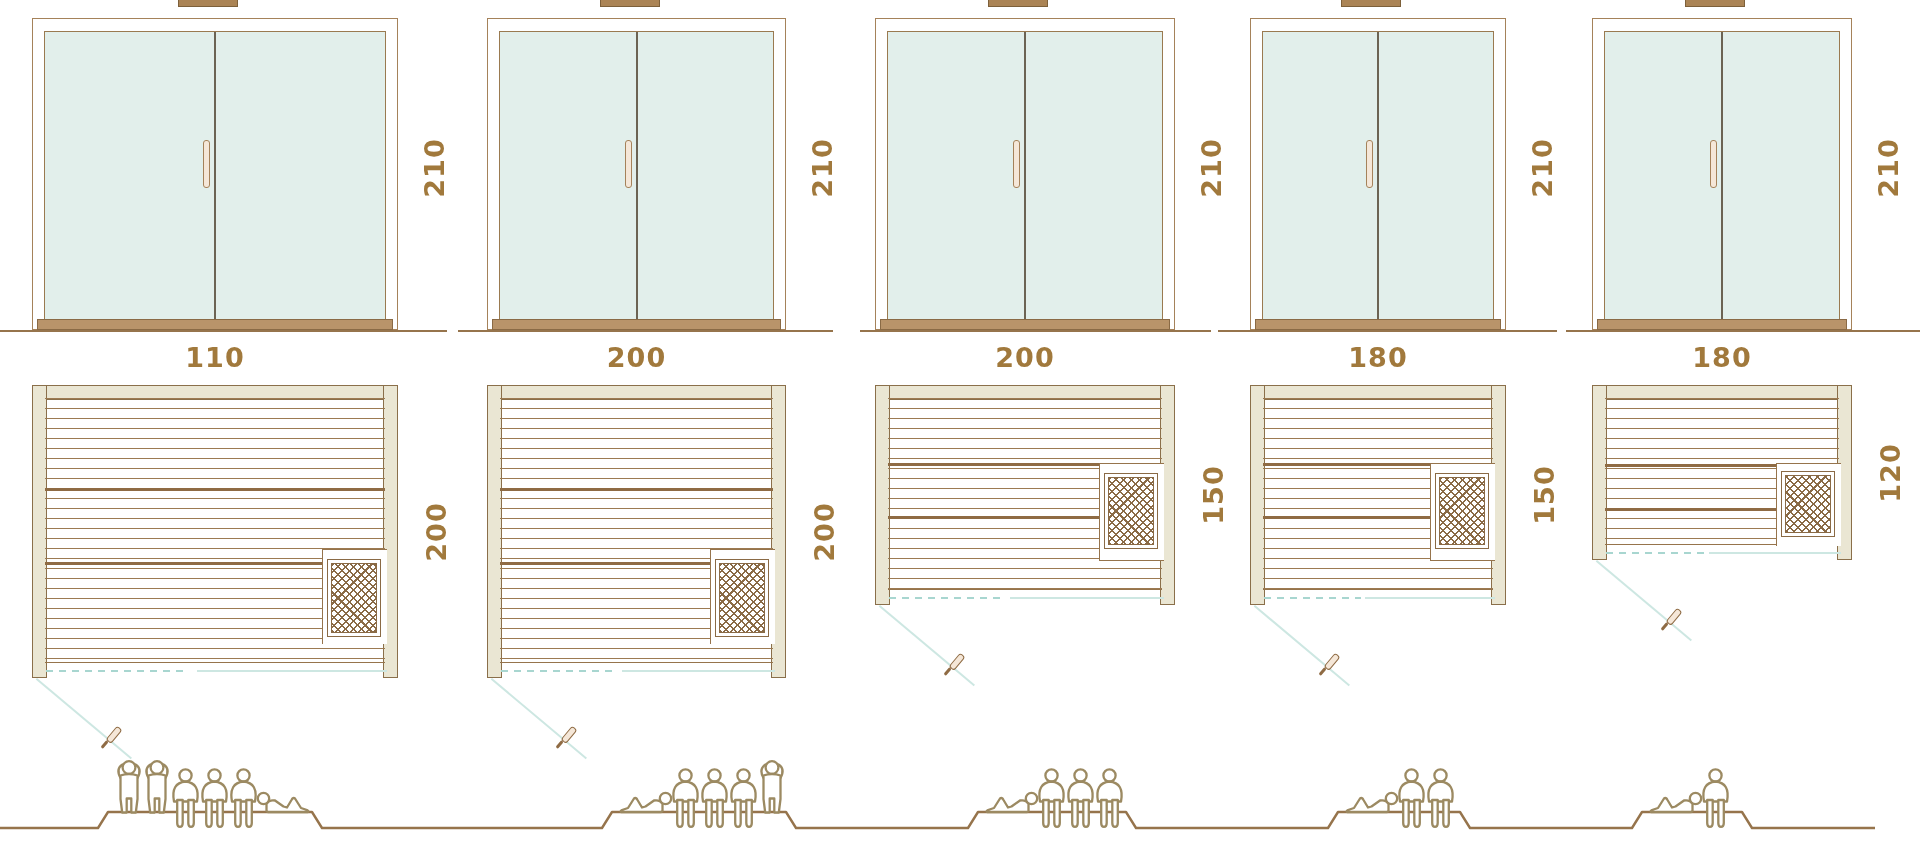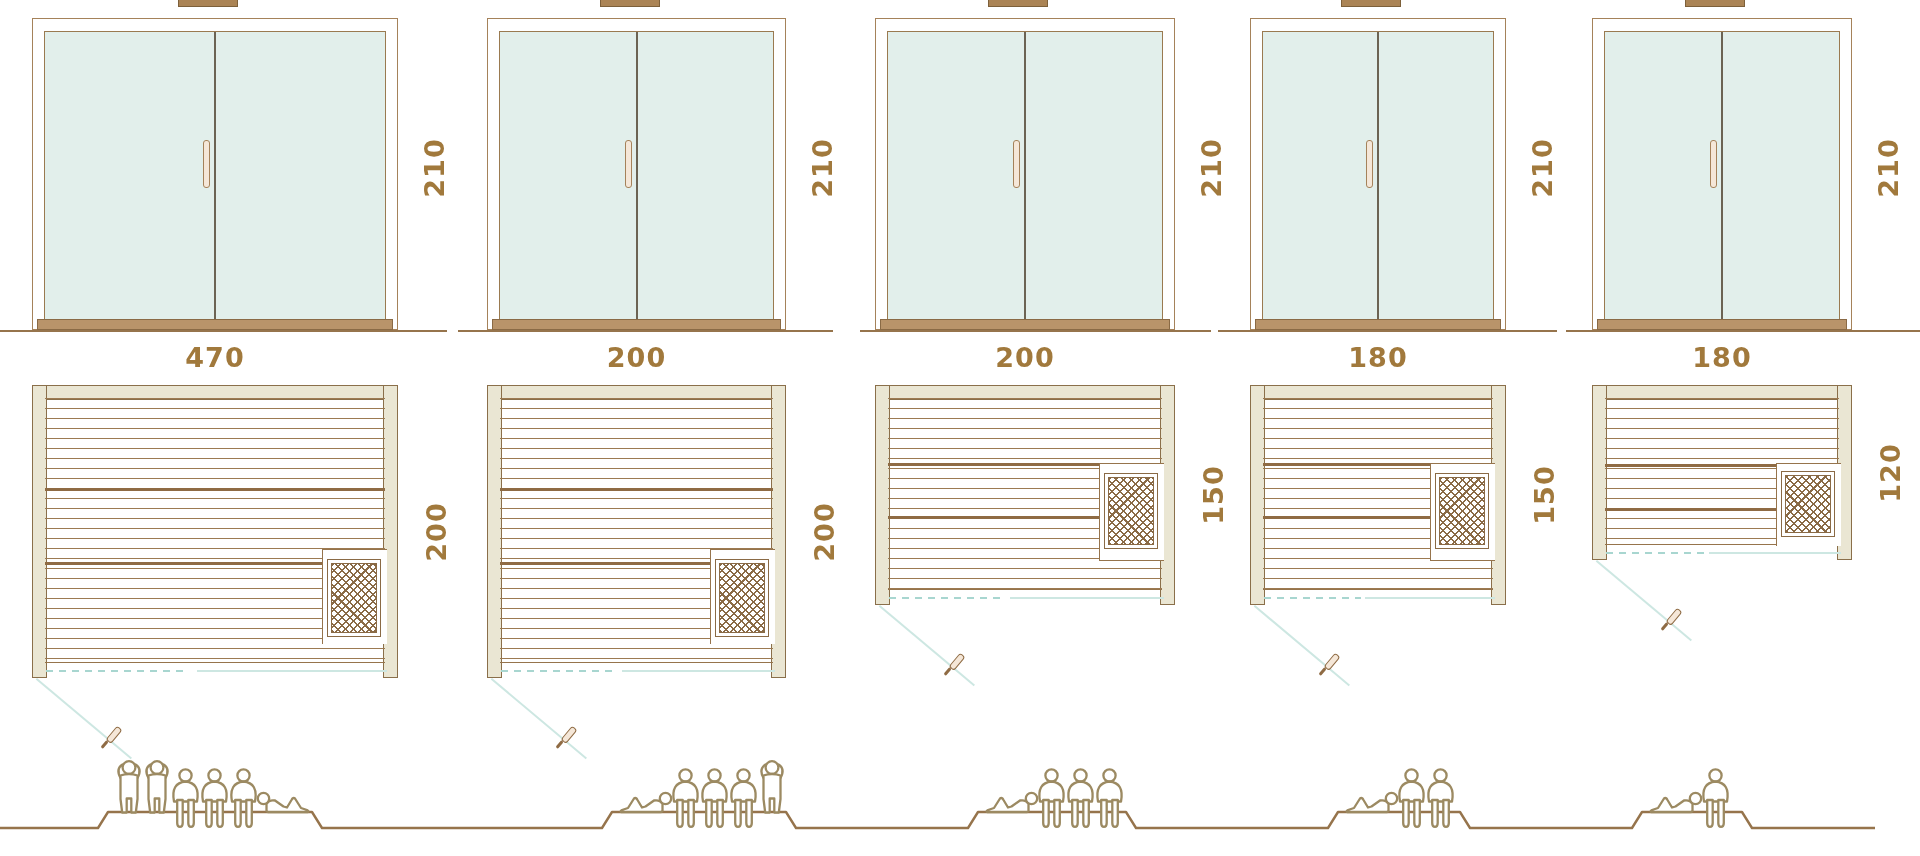--- a/index.html
+++ b/index.html
@@ -65,21 +65,21 @@
       <div class="vent"></div>
       <div class="cab-frame"></div>
       <div class="door">
         <div class="door-center"></div>
         <div class="door-handle"></div>
       </div>
       <div class="sill"></div>
       <div class="ground-line" style="left:-32px;right:-49px;"></div>
       <div class="dim dim-side-elev">210</div>
     </div>
-    <div class="dim dim-top">470</div>
+    <div class="dim dim-top">110</div>
     <div class="plan" style="height:293px;">
       <div class="band band-top"></div>
       <div class="band band-left"></div>
       <div class="band band-right"></div>
       <div class="interior">
         <div class="bench" style="top:34%;"></div>
         <div class="bench" style="top:62%;"></div>
       </div>
       <div class="heater-region hr1">
         <div class="heater-box">

